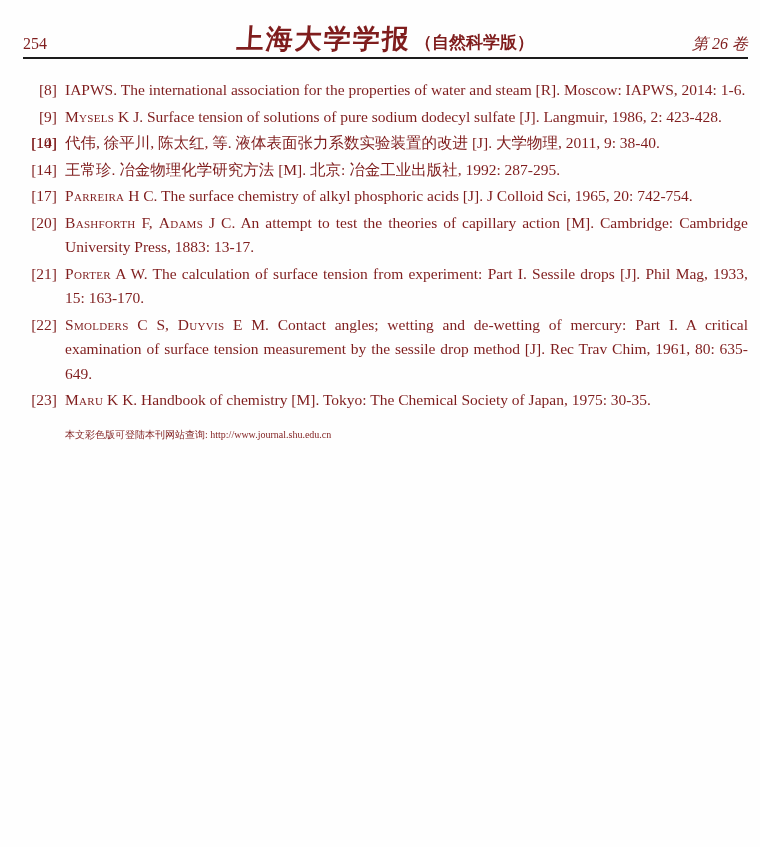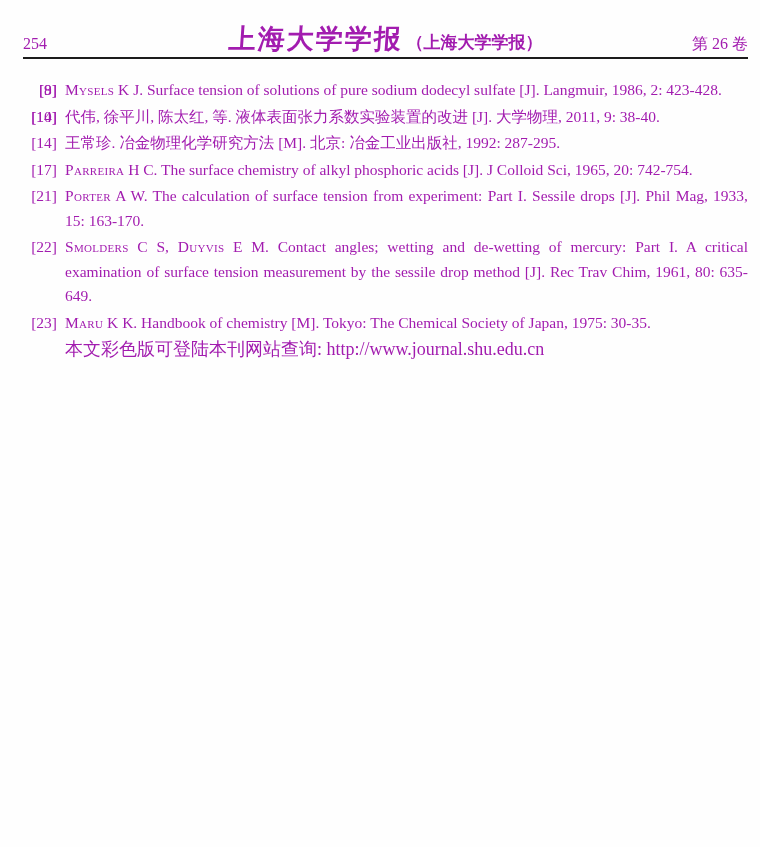--- a/index.html
+++ b/index.html
@@ -5,21 +5,21 @@
   html, body {
     margin: 0;
     padding: 0;
     background: #ffffff;
   }
   .page {
     position: relative;
     width: 760px;
     height: 847px;
     background: #fefefe;
-    color: #a21caf;
+    color: #7f1d1d;
     font-family: "Liberation Serif", "DejaVu Serif", serif;
     overflow: hidden;
     box-sizing: border-box;
   }
   .header {
     display: flex;
     align-items: flex-end;
     margin: 0 12px 0 23px;
     padding-top: 24px;
     padding-bottom: 3px;
@@ -47,20 +47,21 @@
     font-size: 17px;
     font-weight: 600;
     line-height: 22px;
   }
   .volume {
     width: 90px;
     text-align: right;
     font-size: 16px;
     line-height: 20px;
     white-space: nowrap;
+    font-style: italic;
   }
   ol.refs {
     list-style: none;
     margin: 19px 12px 0 23px;
     padding: 0;
   }
   li.ref-item {
     position: relative;
     padding-left: 42px;
     margin-bottom: 2px;
@@ -73,46 +74,47 @@
     left: 0;
     top: 0;
     width: 34px;
     text-align: right;
   }
   .sc {
     font-variant: small-caps;
     letter-spacing: 0.3px;
   }
   .footer-note {
-    margin: 2px 12px 0 65px;
-    font-size: 18px;
+    margin: 10px 12px 0 65px;
+    font-size: 10px;
     line-height: 24.5px;
   }
 </style>
 </head>
 <body>
 
 <div class="page">
 
   <div class="header">
     <div class="page-number">254</div>
     <div class="journal-title">
       <span class="calli">上海大学学报</span>
-      <span class="edition">（上海大学学报）</span>
+      <span class="edition">（自然科学版）</span>
     </div>
     <div class="volume">第 26 卷</div>
   </div>
 
   <ol class="refs">
-      <li class="ref-item"><span class="ref-label">[8]</span></li>
+      <li class="ref-item"><span class="ref-label">[8]</span><span class="ref-text"><span>IAPWS. The international association for the properties of water and steam [R]. Moscow: IAPWS, 2014: 1-6.</span></span></li>
       <li class="ref-item"><span class="ref-label">[9]</span><span class="ref-text"><span class="sc">Mysels</span><span> K J. Surface tension of solutions of pure sodium dodecyl sulfate [J]. Langmuir, 1986, 2: 423-428.</span></span></li>
       <li class="ref-item"><span class="ref-label">[10]</span></li>
       <li class="ref-item"><span class="ref-label">[14]</span><span class="ref-text"><span>代伟, 徐平川, 陈太红, 等. 液体表面张力系数实验装置的改进 [J]. 大学物理, 2011, 9: 38-40.</span></span></li>
       <li class="ref-item"><span class="ref-label">[14]</span><span class="ref-text"><span>王常珍. 冶金物理化学研究方法 [M]. 北京: 冶金工业出版社, 1992: 287-295.</span></span></li>
       <li class="ref-item"><span class="ref-label">[17]</span><span class="ref-text"><span class="sc">Parreira</span><span> H C. The surface chemistry of alkyl phosphoric acids [J]. J Colloid Sci, 1965, 20: 742-754.</span></span></li>
+      <li class="ref-item"><span class="ref-label">[20]</span><span class="ref-text"><span class="sc">Bashforth</span><span> F, </span><span class="sc">Adams</span><span> J C. An attempt to test the theories of capillary action [M]. Cambridge: Cambridge University Press, 1883: 13-17.</span></span></li>
       <li class="ref-item"><span class="ref-label">[21]</span><span class="ref-text"><span class="sc">Porter</span><span> A W. The calculation of surface tension from experiment: Part I. Sessile drops [J]. Phil Mag, 1933, 15: 163-170.</span></span></li>
       <li class="ref-item"><span class="ref-label">[22]</span><span class="ref-text"><span class="sc">Smolders</span><span> C S, </span><span class="sc">Duyvis</span><span> E M. Contact angles; wetting and de-wetting of mercury: Part I. A critical examination of surface tension measurement by the sessile drop method [J]. Rec Trav Chim, 1961, 80: 635-649.</span></span></li>
       <li class="ref-item"><span class="ref-label">[23]</span><span class="ref-text"><span class="sc">Maru</span><span> K K. Handbook of chemistry [M]. Tokyo: The Chemical Society of Japan, 1975: 30-35.</span></span></li>
     </ol>
 
   <div class="footer-note">本文彩色版可登陆本刊网站查询: http://www.journal.shu.edu.cn</div>
 
 </div>
 
 </body></html>

